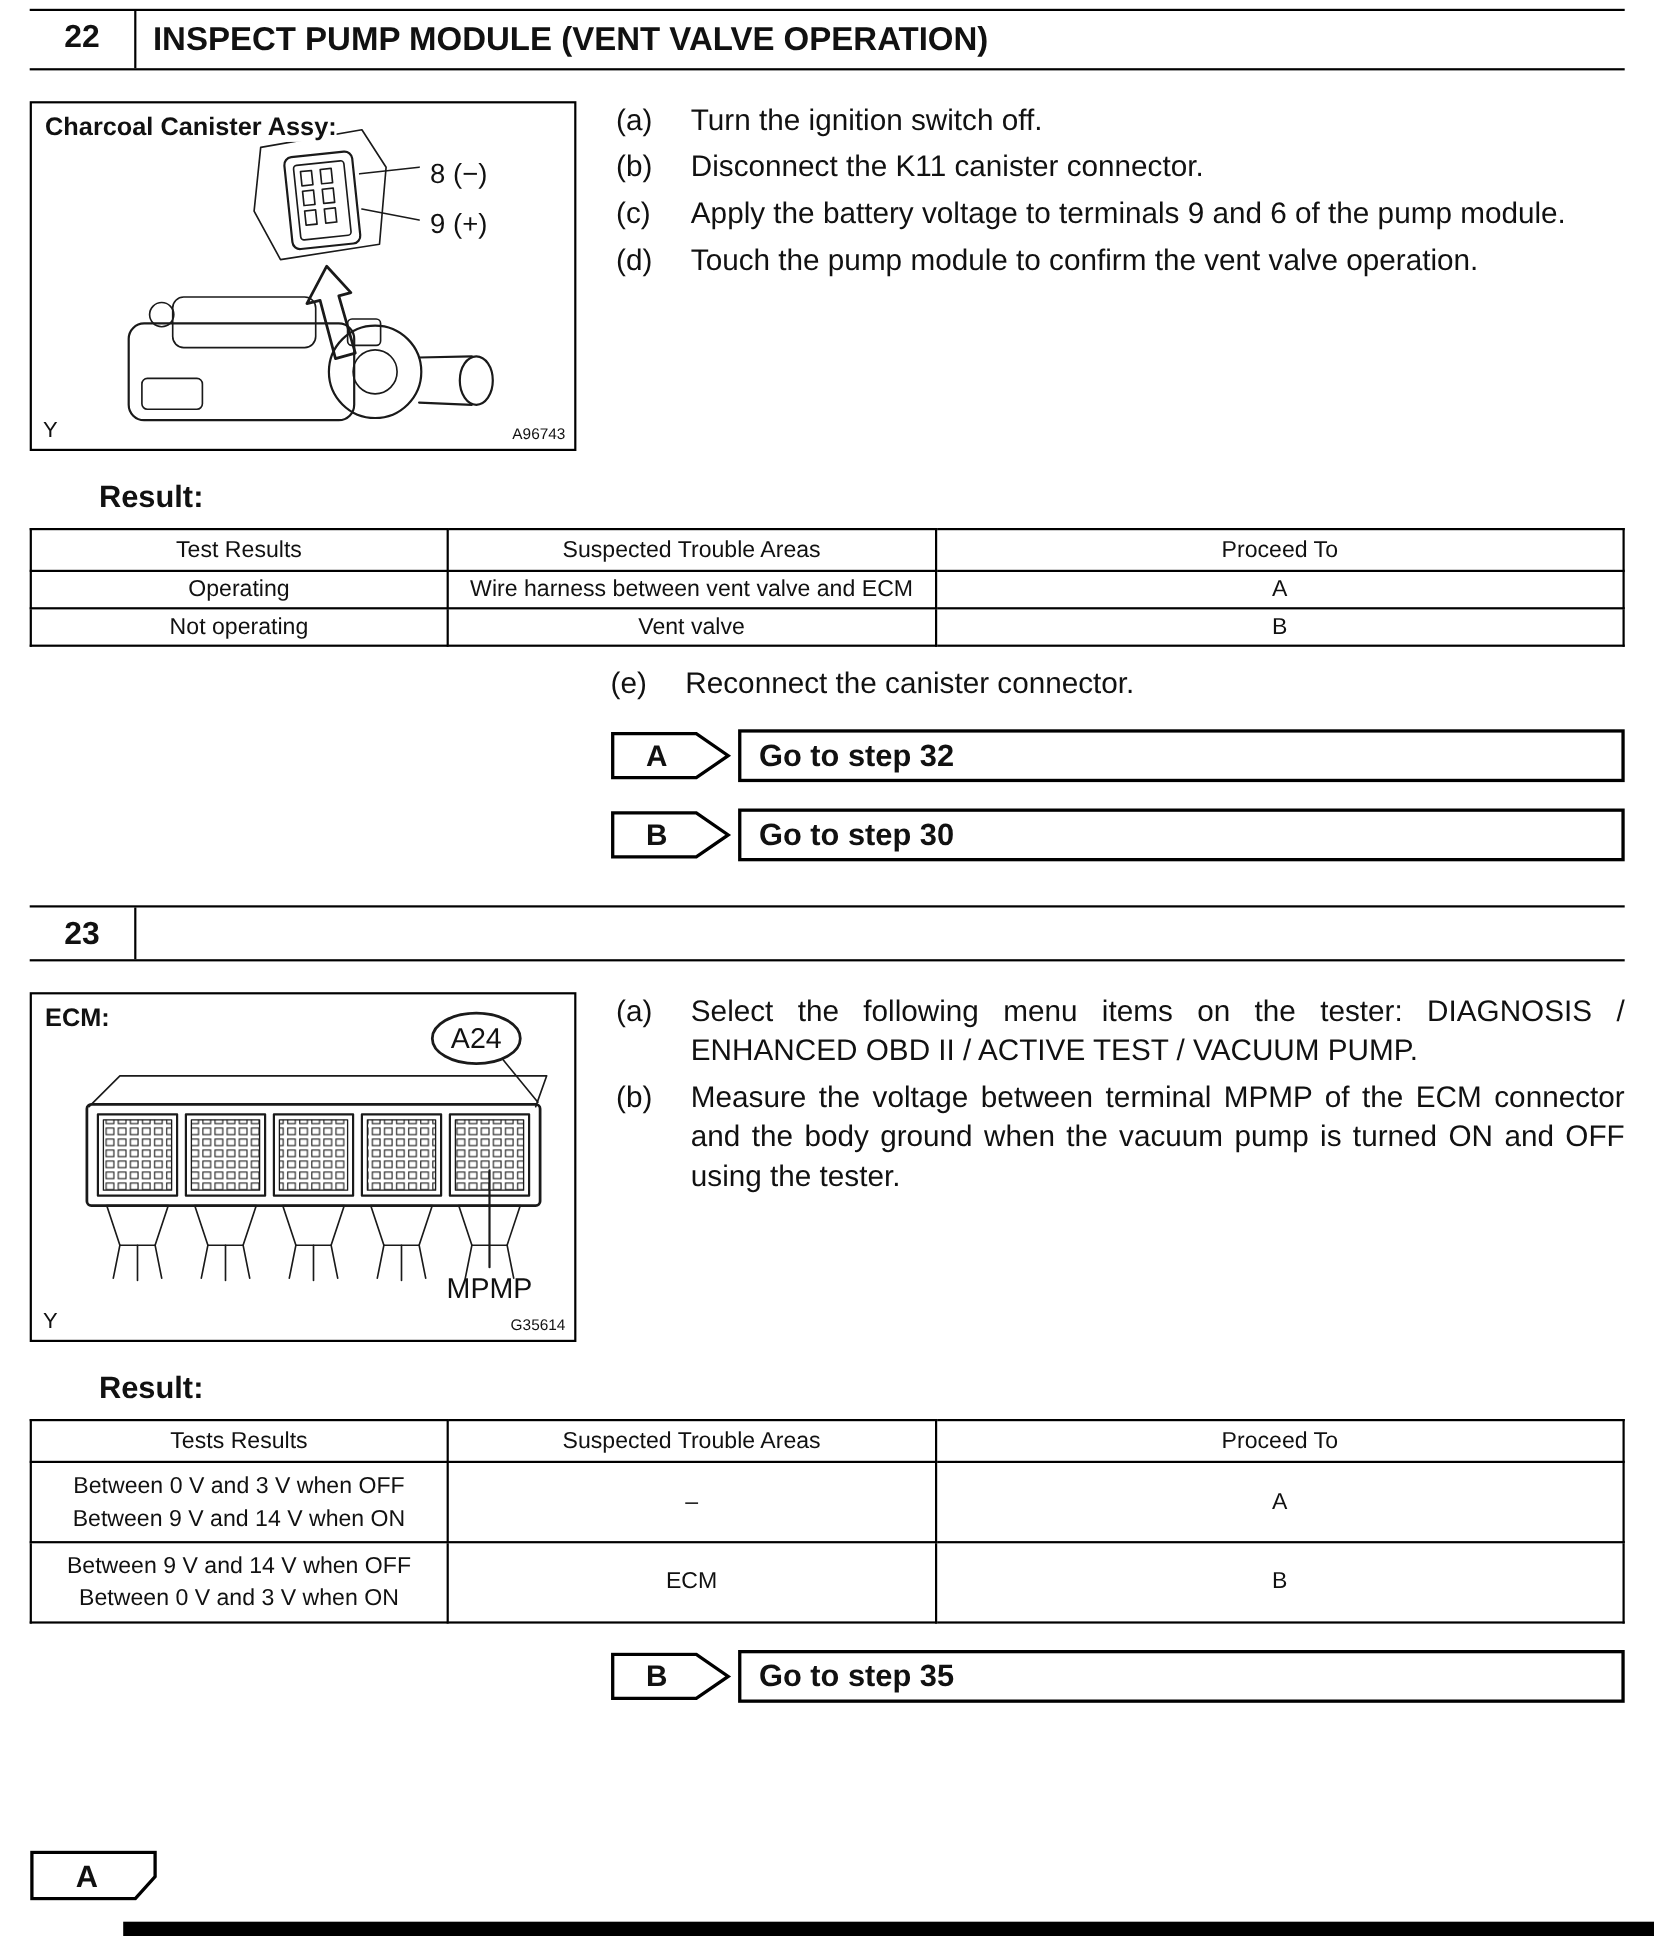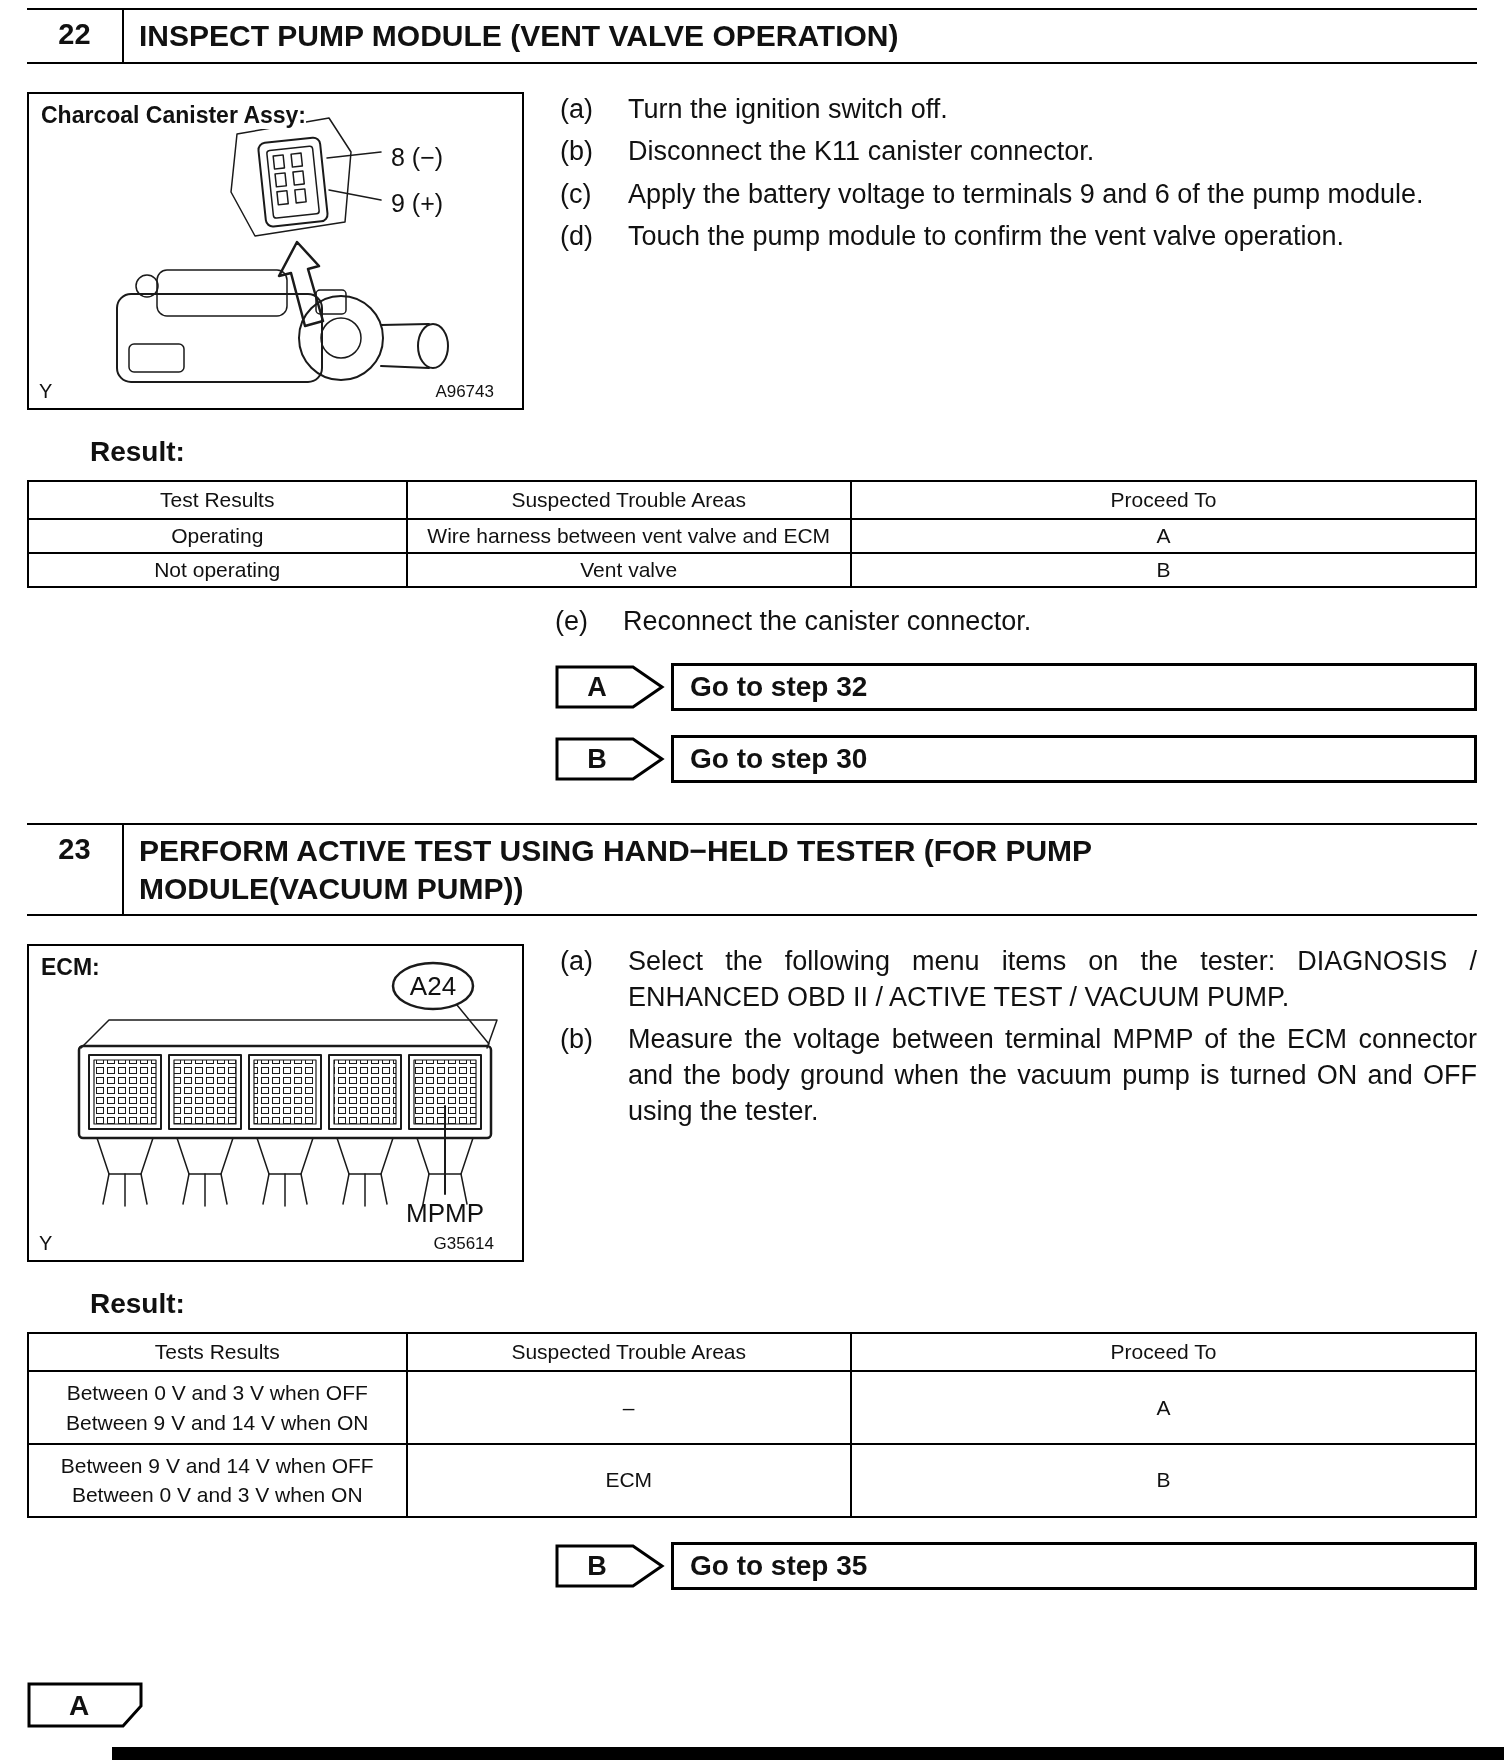--- a/index.html
+++ b/index.html
@@ -20,21 +20,21 @@
     font-weight: 700; font-size: 30px; line-height: 1.25;
     padding: 7px 0 7px 15px; max-width: 1060px;
   }
 
   
   .fig-row { display: flex; margin-top: 28px; }
   .fig-box { width: 497px; height: 318px; border: 2px solid #000; position: relative; flex: none; background: #fff; }
   .fig-box svg.diagram { position: absolute; inset: 0; width: 100%; height: 100%; }
   .fig-label { position: absolute; top: 8px; left: 12px; font-weight: 700; font-size: 23px; background: #fff; }
   .fig-corner { position: absolute; bottom: 5px; left: 10px; font-size: 20px; }
-  .fig-code { position: absolute; bottom: 6px; right: 28px; font-size: 17px; }
+  .fig-code { position: absolute; bottom: 6px; right: 8px; font-size: 14px; }
   svg text { font-family: "Liberation Sans", sans-serif; fill: #111; }
 
   .instructions { flex: 1; margin-left: 36px; }
   .instr { display: flex; font-size: 27px; line-height: 1.32; margin-bottom: 7px; }
   .instr-letter { width: 68px; flex: none; }
   .instr-text { flex: 1; text-align: justify; }
 
   .result-label { font-weight: 700; font-size: 28px; margin: 26px 0 12px 63px; }
 
   table.result-table { width: 100%; border-collapse: collapse; font-size: 21px; }
@@ -174,21 +174,20 @@
         <polygon points="2,2 78,2 107,22 78,42 2,42" fill="#fff" stroke="#000" stroke-width="3"></polygon>
         <text x="42" y="31" text-anchor="middle" font-size="27" font-weight="bold">B</text>
       </svg>
       <div class="go-box">Go to step 30</div>
     </div>
   </section>
 
   <section>
     <header class="step-header step23-header">
       <div class="step-num">23</div>
-      <div class="step-title">PERFORM ACTIVE TEST USING HAND−HELD TESTER (FOR PUMP MODULE(VACUUM PUMP))</div>
     </header>
 
     <div class="fig-row">
       <figure class="fig-box">
         <svg class="diagram" viewBox="0 0 493 314">
           <defs>
             <pattern id="pins" width="11" height="10" patternUnits="userSpaceOnUse">
               <rect x="1.5" y="1.5" width="7" height="6" fill="none" stroke="#1a1a1a" stroke-width="1"></rect>
             </pattern>
           </defs>

